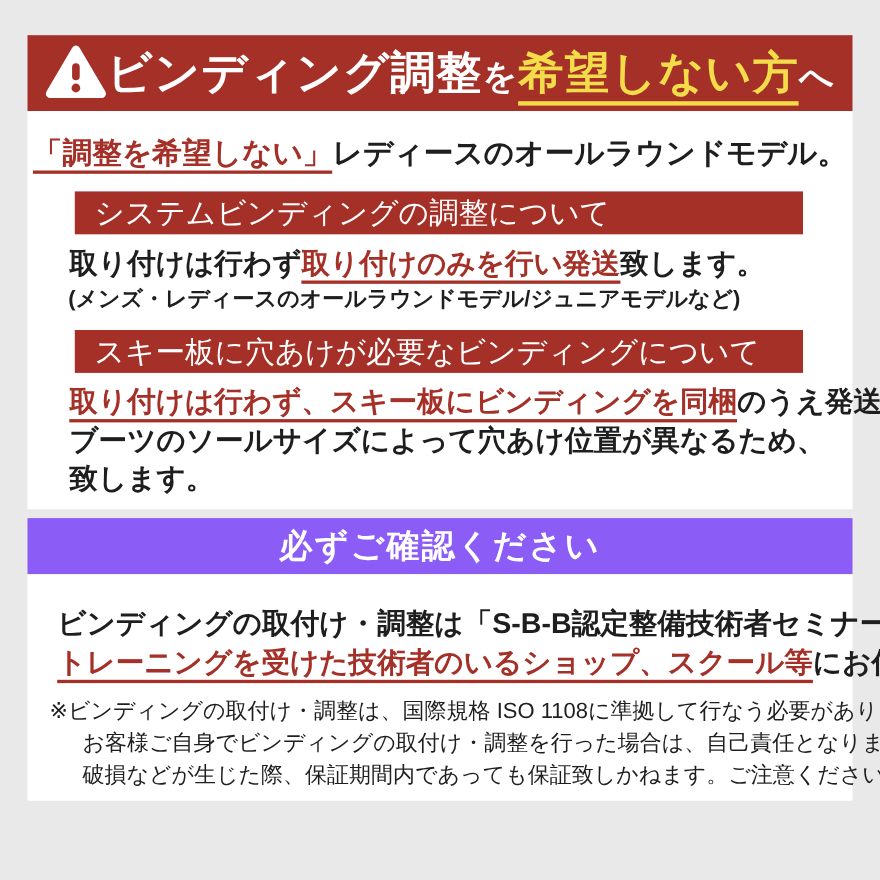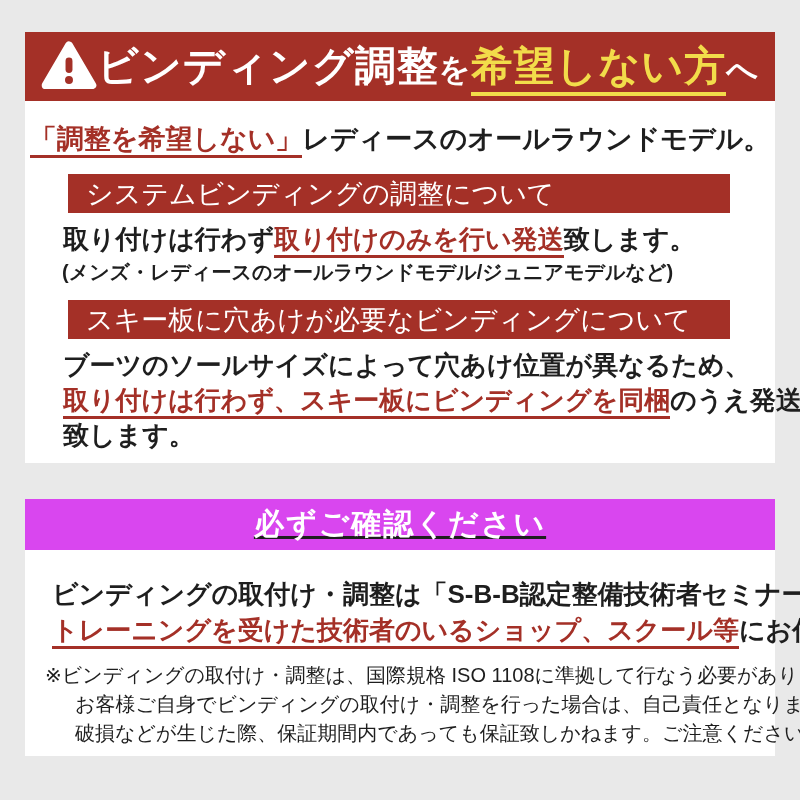--- a/index.html
+++ b/index.html
@@ -48,22 +48,22 @@
     margin-left:38px; font-size:26px; font-weight:bold;
     line-height:35px; margin-top:9px; white-space:nowrap;
   }
   .note {
     margin-left:37px; font-size:20px; font-weight:600;
     line-height:27px; margin-top:2px; margin-bottom:14px; white-space:nowrap;
   }
 
   
   .graybar {
-    margin-top:36px; height:51px; background:#d946ef;
-    display:flex; align-items:center; justify-content:center;text-decoration:underline;
+    margin-top:8px; height:51px; background:#8b5cf6;
+    display:flex; align-items:center; justify-content:center;
   }
   .graybar-title {
     color:#ffffff; font-size:30px; font-weight:bold; letter-spacing:2px;
   }
   .card2 { padding:26px 20px 20px 20px; height:206px; }
   .card2 .main {
     margin-left:7px; font-size:26px; font-weight:bold;
     line-height:36px; white-space:nowrap;
   }
   .footnotes { margin-top:13px; font-size:20px; line-height:29px; }
@@ -96,22 +96,22 @@
 
     <div class="body-text"><span>取り付けは行わず</span><span class="red-ul">取り付けのみを行い発送</span><span>致します。</span></div>
 
     <div class="note">(メンズ・レディースのオールラウンドモデル/ジュニアモデルなど)</div>
 
     <div class="subbar">
         <span>スキー板に穴あけが必要なビンディングについて</span>
       </div>
 
     <div class="body-text">
+      <div><span class="red-ul">取り付けは行わず、スキー板にビンディングを同梱</span><span>のうえ発送</span></div>
       <div>ブーツのソールサイズによって穴あけ位置が異なるため、</div>
-      <div><span class="red-ul">取り付けは行わず、スキー板にビンディングを同梱</span><span>のうえ発送</span></div>
       <div>致します。</div>
     </div>
 
   </div>
 
   <div class="graybar">
     <div class="graybar-title">必ずご確認ください</div>
   </div>
 
   <div class="card card2">

